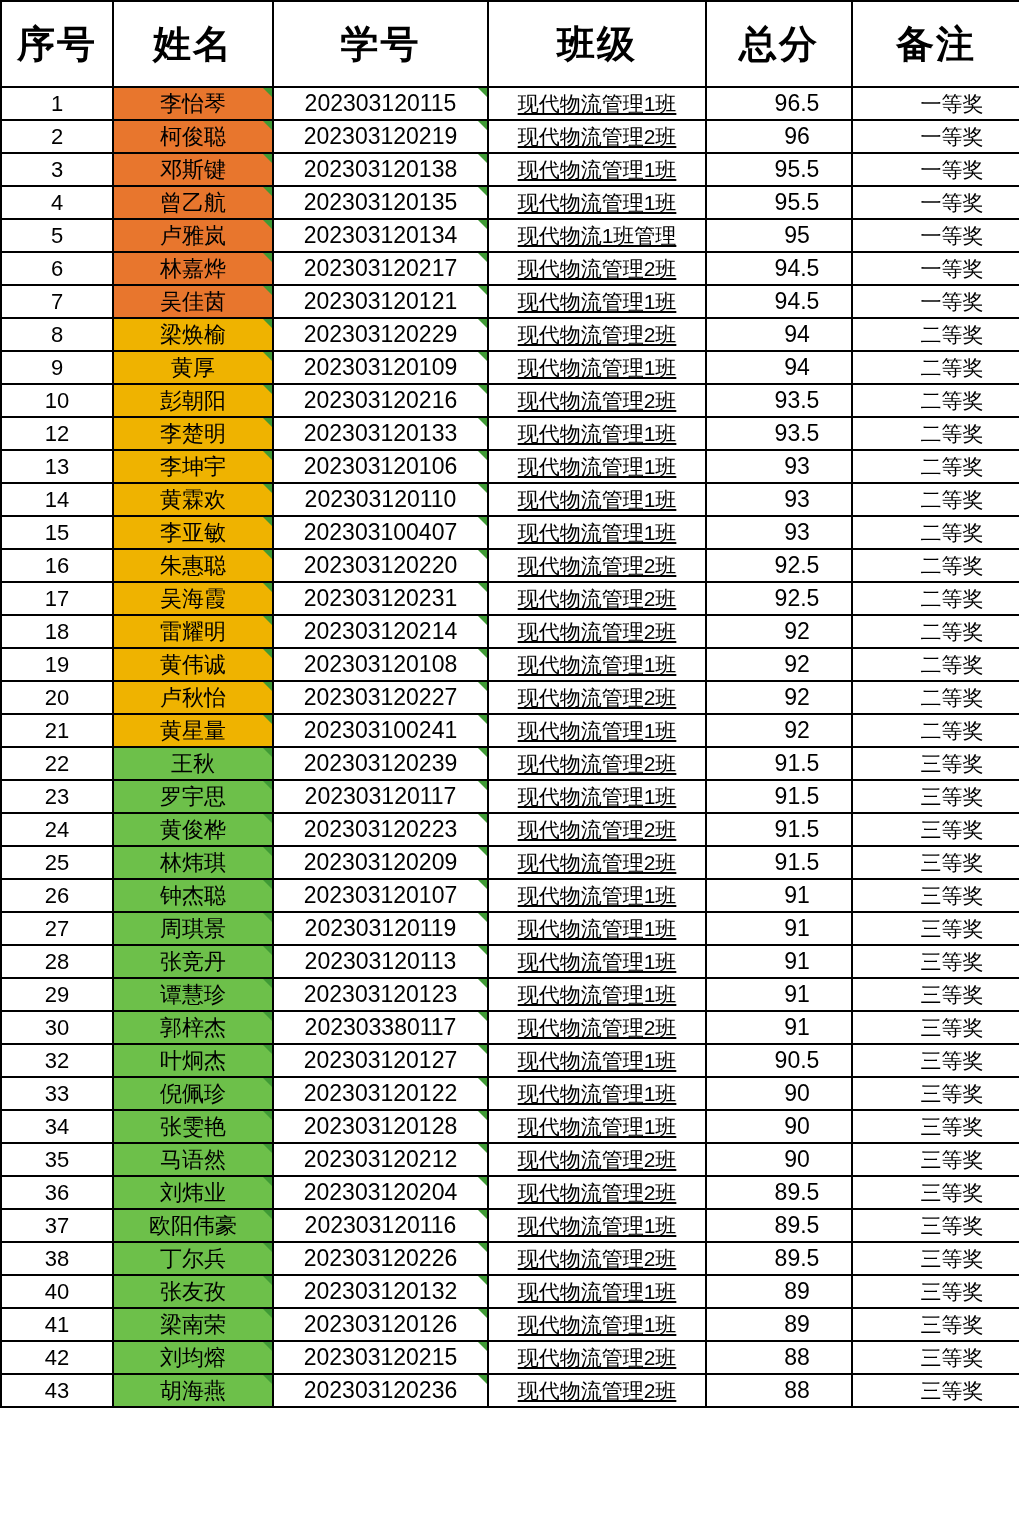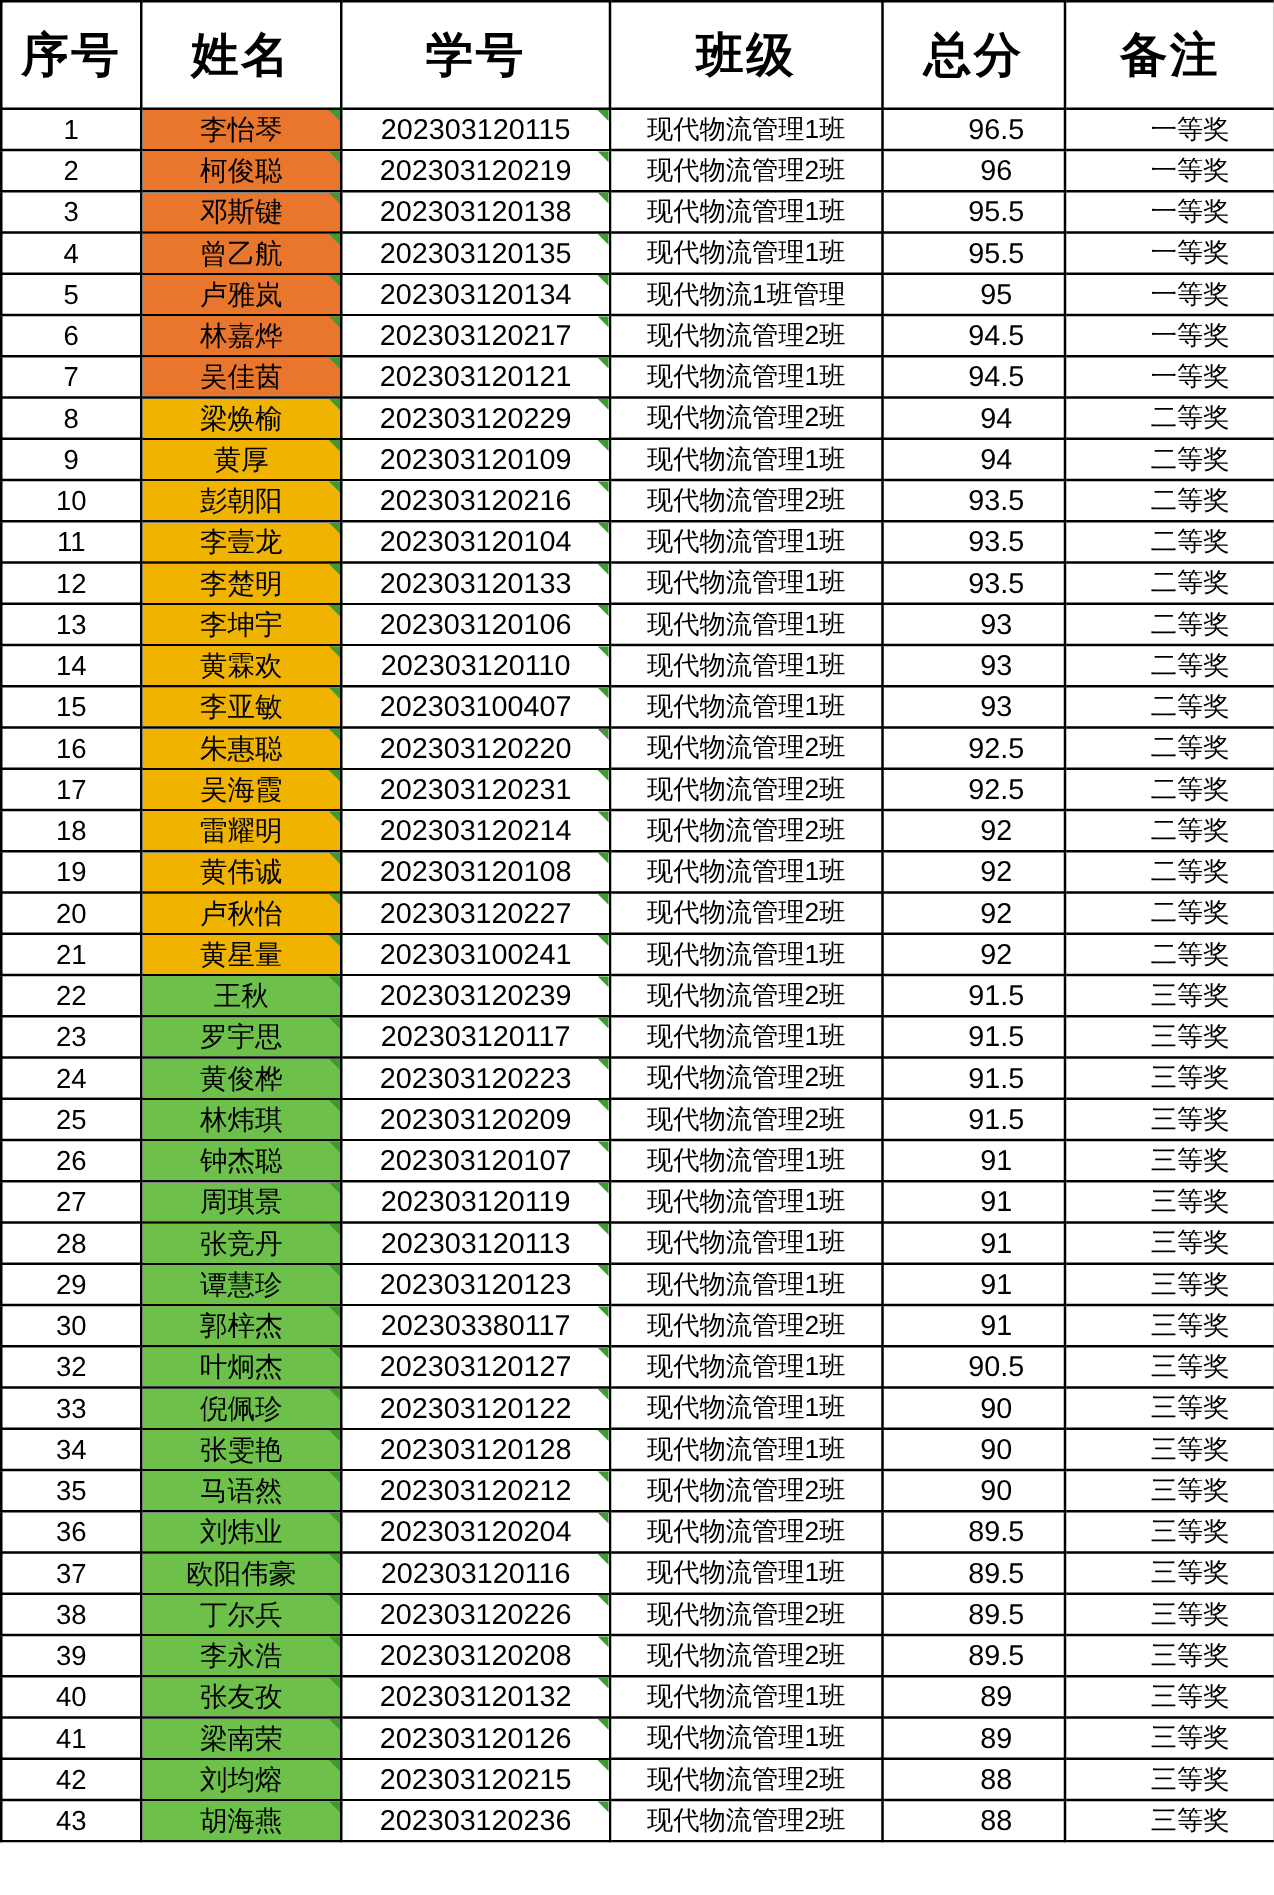--- a/index.html
+++ b/index.html
@@ -48,21 +48,21 @@
   }
   tbody td {
     height: 31px;
     font-size: 21px;
     font-weight: normal;
     background: #ffffff;
     line-height: 31px;
   }
   tbody td.idx { font-size: 22px; }
   tbody td.sid { font-size: 23px; letter-spacing: 0px; }
-  tbody td.cls { font-size: 21px; }
+  tbody td.cls { font-size: 21px; text-decoration: underline; }
   tbody td.score { font-size: 23px; padding-left: 36px; }
   tbody td.note { font-size: 21px; padding-left: 32px; }
 
   
   td.name { position: relative; font-weight: normal; font-size: 22px; }
   td.name.fill-gold   { background: #e8762d; }
   td.name.fill-amber  { background: #efb300; }
   td.name.fill-green  { background: #6dc04a; }
 
   
@@ -176,28 +176,20 @@
         </tr>
         <tr>
           <td class="idx">10</td>
           <td class="name fill-amber">彭朝阳<span class="tri"></span></td>
           <td class="sid">202303120216<span class="tri"></span></td>
           <td class="cls">现代物流管理2班</td>
           <td class="score">93.5</td>
           <td class="note">二等奖</td>
         </tr>
         <tr>
-          <td class="idx">11</td>
-          <td class="name fill-amber">李壹龙<span class="tri"></span></td>
-          <td class="sid">202303120104<span class="tri"></span></td>
-          <td class="cls">现代物流管理1班</td>
-          <td class="score">93.5</td>
-          <td class="note">二等奖</td>
-        </tr>
-        <tr>
           <td class="idx">12</td>
           <td class="name fill-amber">李楚明<span class="tri"></span></td>
           <td class="sid">202303120133<span class="tri"></span></td>
           <td class="cls">现代物流管理1班</td>
           <td class="score">93.5</td>
           <td class="note">二等奖</td>
         </tr>
         <tr>
           <td class="idx">13</td>
           <td class="name fill-amber">李坤宇<span class="tri"></span></td>
@@ -387,28 +379,20 @@
           <td class="name fill-green">欧阳伟豪<span class="tri"></span></td>
           <td class="sid">202303120116<span class="tri"></span></td>
           <td class="cls">现代物流管理1班</td>
           <td class="score">89.5</td>
           <td class="note">三等奖</td>
         </tr>
         <tr>
           <td class="idx">38</td>
           <td class="name fill-green">丁尔兵<span class="tri"></span></td>
           <td class="sid">202303120226<span class="tri"></span></td>
-          <td class="cls">现代物流管理2班</td>
-          <td class="score">89.5</td>
-          <td class="note">三等奖</td>
-        </tr>
-        <tr>
-          <td class="idx">39</td>
-          <td class="name fill-green">李永浩<span class="tri"></span></td>
-          <td class="sid">202303120208<span class="tri"></span></td>
           <td class="cls">现代物流管理2班</td>
           <td class="score">89.5</td>
           <td class="note">三等奖</td>
         </tr>
         <tr>
           <td class="idx">40</td>
           <td class="name fill-green">张友孜<span class="tri"></span></td>
           <td class="sid">202303120132<span class="tri"></span></td>
           <td class="cls">现代物流管理1班</td>
           <td class="score">89</td>

